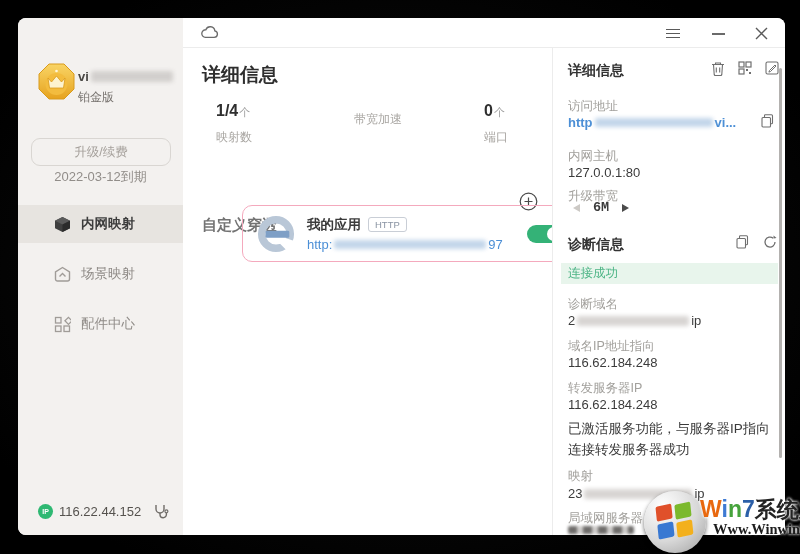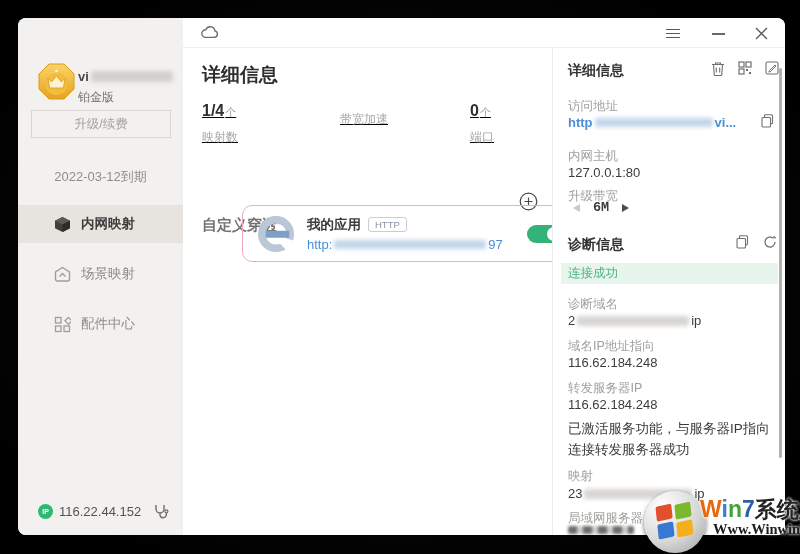--- a/index.html
+++ b/index.html
@@ -9,41 +9,41 @@
 
   
   .win { position:absolute; left:18px; top:18px; width:767px; height:517px; background:#fff; border-radius:8px; overflow:hidden; }
 
   
   .sidebar { position:absolute; left:0; top:0; width:165px; height:100%; background:#f3f1ef; }
   .avatar { position:absolute; left:20px; top:45px; width:37px; height:37px; }
   .user-name { position:absolute; left:60px; top:51px; font-size:13px; font-weight:bold; color:#4a4845; display:flex; align-items:center; }
   .blurbar { display:inline-block; background:#d2cfcd; border-radius:2px; filter:blur(2px); }
   .user-plan { position:absolute; left:60px; top:71px; font-size:12px; color:#76726e; }
-  .upgrade-btn { position:absolute; left:13px; top:92px; width:140px; height:28px; border:1px solid #d9d6d2; border-radius:0; background:transparent; font-size:12.5px; color:#a5a09b; text-align:center; line-height:26px; cursor:pointer; }
+  .upgrade-btn { position:absolute; left:13px; top:120px; width:140px; height:28px; border:1px solid #d9d6d2; border-radius:9px; background:transparent; font-size:12.5px; color:#a5a09b; text-align:center; line-height:26px; cursor:pointer; }
   .expiry { position:absolute; left:0; top:150px; width:165px; text-align:center; font-size:13px; color:#918d89; }
   .menu-item { position:absolute; left:0; width:165px; height:38px; display:flex; align-items:center; padding-left:36px; gap:10px; font-size:13.5px; color:#8f8b87; cursor:pointer; }
   .menu-item.active { background:#e7e4e0; color:#3c3c3c; font-weight:bold; }
   .side-footer { position:absolute; left:0; bottom:12px; width:165px; height:22px; }
   .ip-badge { position:absolute; left:20px; top:3px; width:15px; height:15px; border-radius:50%; background:#2eb872; color:#fff; font-size:7px; font-weight:bold; text-align:center; line-height:15px; }
   .ip-text { position:absolute; left:41px; top:3px; font-size:13px; color:#55524e; }
   .steth { position:absolute; right:14px; top:2px; }
 
   
   .titlebar { position:absolute; left:165px; top:0; width:602px; height:30px; background:#fff; border-bottom:1px solid #ececec; }
   .cloud { position:absolute; left:17px; top:6px; }
   .tb-btn { position:absolute; top:8px; width:16px; height:14px; cursor:pointer; }
   .hamburger { right:104px; } .hamburger i { display:block; height:1.5px; background:#5a5a5a; margin:2.5px 1px; }
   .minimize { right:58px; } .minimize i { display:block; height:1.5px; background:#6a6a6a; margin-top:7px; margin-left:1px; width:13px; }
   .closebtn { right:14px; }
 
   
   .main { position:absolute; left:165px; top:30px; width:369px; height:487px; background:#fff; }
   .main-title { position:absolute; left:19px; top:14px; font-size:19px; font-weight:bold; color:#2e2e2e; }
-  .stats { position:absolute; left:19px; top:54px; display:flex;text-decoration:underline; }
+  .stats { position:absolute; left:33px; top:54px; display:flex; }
   .stat { }
   .stat:nth-child(1){ width:138px; } .stat:nth-child(2){ width:130px; }
   .stat-val { font-size:16px; font-weight:bold; color:#2f2f2f; }
   .stat-unit { font-size:11px; font-weight:normal; color:#9b9b9b; margin-left:1px; }
   .stat-label { font-size:12px; color:#a8a5a1; margin-top:9px; }
   .section-row { position:absolute; left:19px; top:124px; width:336px; display:flex; justify-content:space-between; align-items:center; }
   .section-title { font-size:15px; font-weight:bold; color:#737373;margin-top:44px; }
   .card { position:absolute; left:19px; top:157px; width:336px; height:57px; border:1px solid #f4a9bd; border-radius:10px; display:flex; align-items:center; padding:0 14px; cursor:pointer;margin-left:40px; }
   .elogo { width:38px; height:38px; position:relative; flex:0 0 38px; }
   .card-mid { margin-left:12px; flex:1; }

